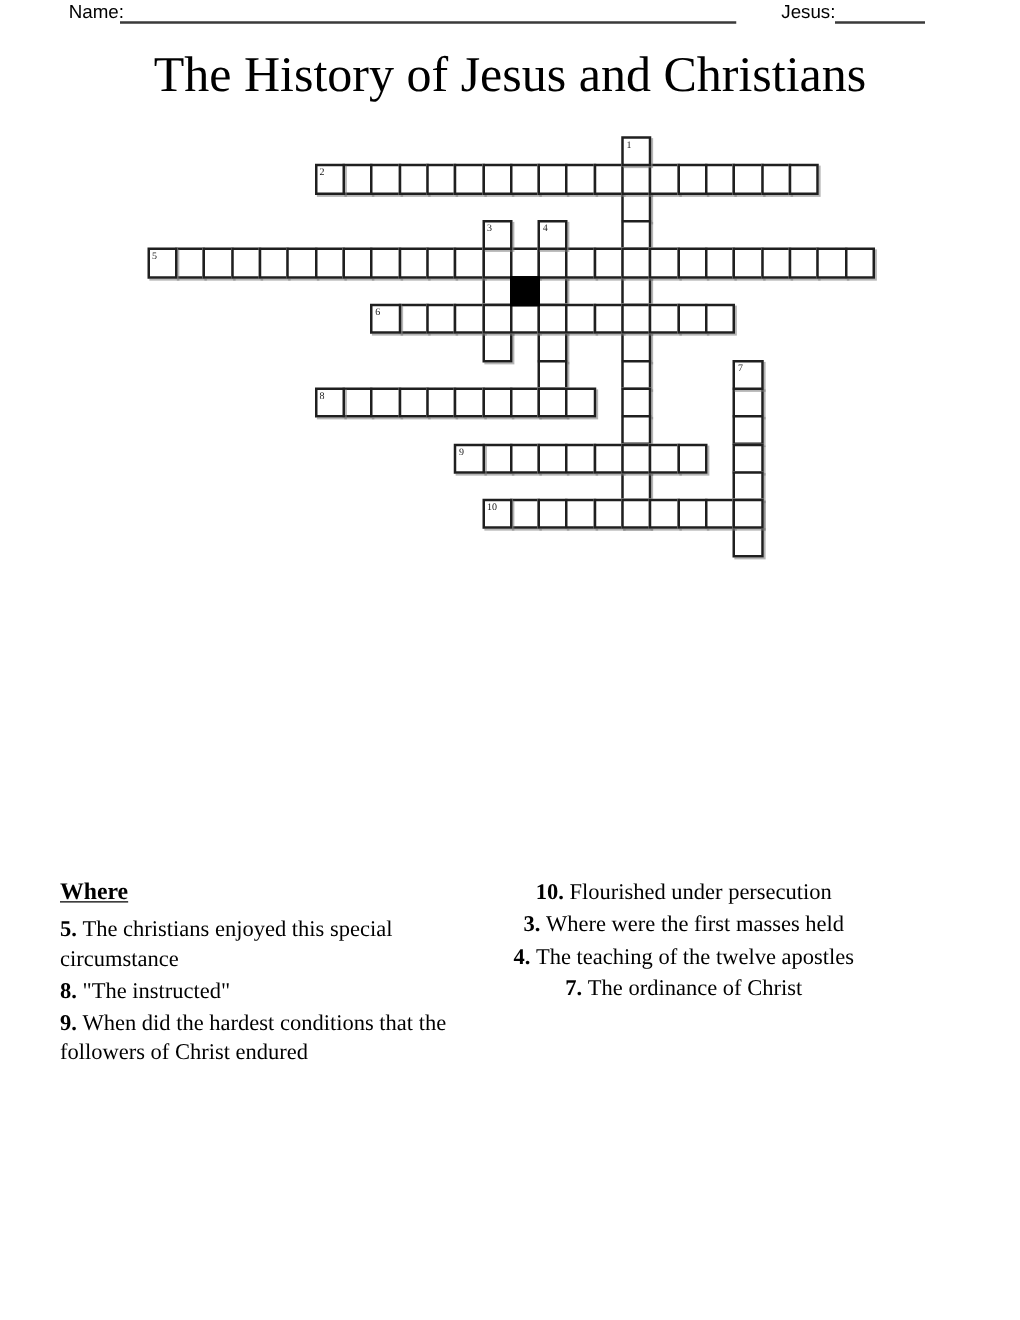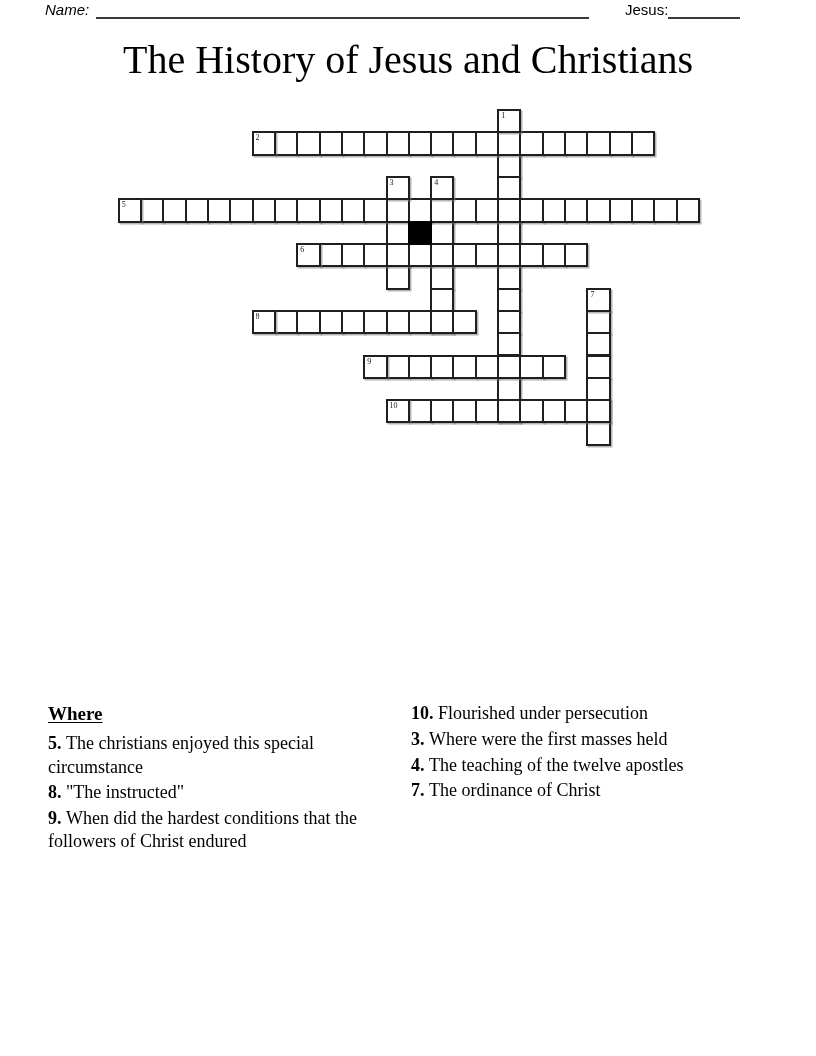--- a/index.html
+++ b/index.html
@@ -12,21 +12,21 @@
     color: #000;
   }
   
   .hdr-label {
     position: absolute;
     top: 1px;
     font-family: "Liberation Sans", sans-serif;
     font-size: 15px;
     color: #000;
   }
-  #name-label { left: 45px; font-style: italic; }
+  #name-label { left: 55px; }
   #date-label { left: 625px; }
   .write-line {
     position: absolute;
     top: 3px; height: 16px;
     border-bottom: 2px solid #3a3a3a;
   }
   #name-line { left: 96px; width: 493px; }
   #date-line { left: 668px; width: 72px; }
   
   #page-title {
@@ -70,21 +70,21 @@
   }
   
   .clue-col {
     position: absolute;
     top: 702px;
     font-family: "Liberation Serif", serif;
     font-size: 18px;
     line-height: 23.3px;
   }
   #clue-col-0 { left: 48px;  width: 327px; }
-  #clue-col-1 { left: 411px; width: 312px; }
+  #clue-col-1 { left: 391px; width: 312px; text-align: center; }
   .clue-heading {
     font-weight: bold;
     font-size: 19px;
     text-decoration: underline;
     text-underline-offset: 2px;
     margin: 0 0 7px 0;
   }
   .clue {
     margin: 0 0 2.5px 0;
   }

